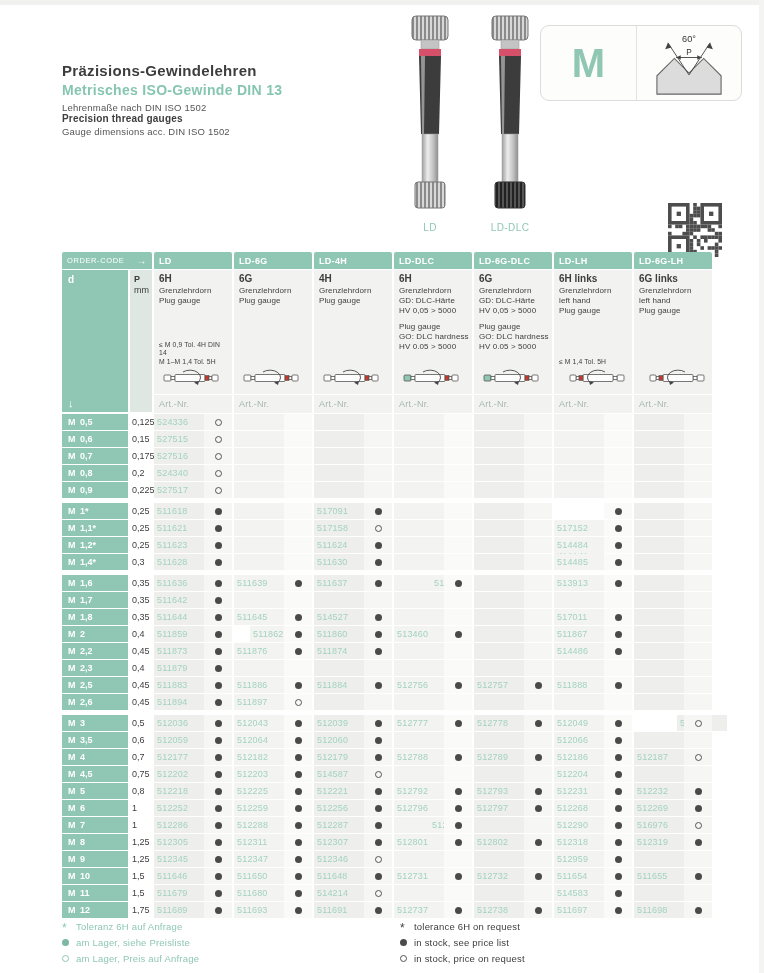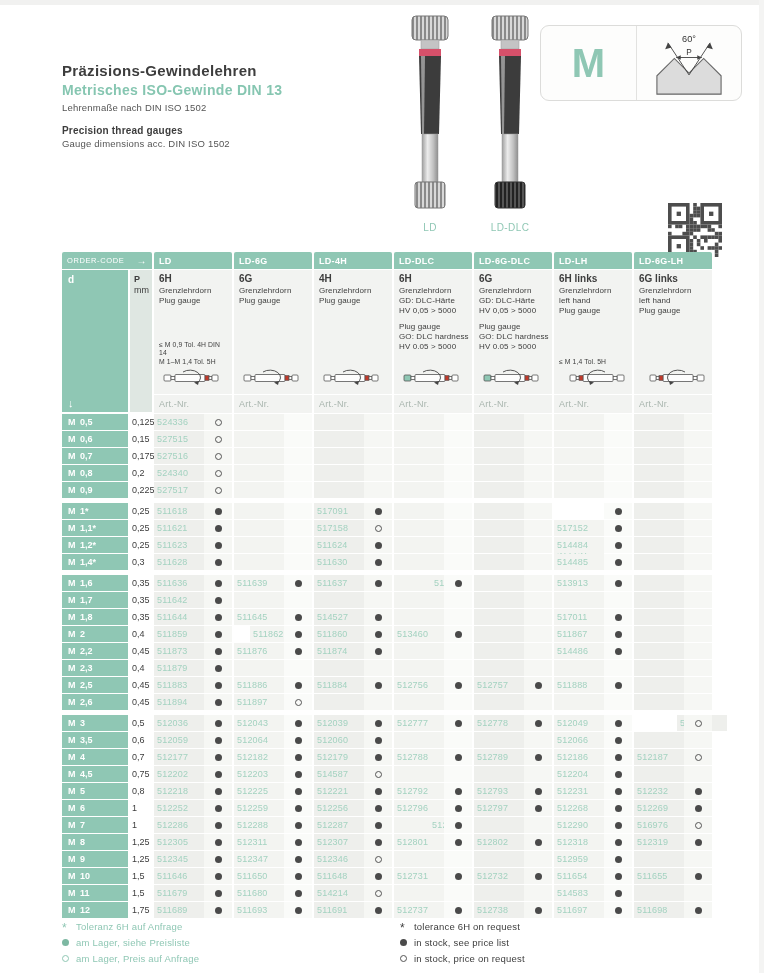--- a/index.html
+++ b/index.html
@@ -7,21 +7,21 @@
     font-family:"Liberation Sans","DejaVu Sans",sans-serif; }
   .page { position:absolute; left:0; top:0; width:764px; height:973px; background:#fff; }
   .edge-top { position:absolute; left:0; top:0; width:764px; height:5px; background:#f1f1f0; }
   .edge-right { position:absolute; right:0; top:0; width:5px; height:973px; background:#f4f4f3; }
 
   
   .intro { position:absolute; left:62px; top:62px; width:320px; }
   .t-de { font-size:15px; font-weight:bold; color:#3d3d3d; letter-spacing:.3px; }
   .t-sub { font-size:14px; font-weight:bold; color:#86c6b1; letter-spacing:.3px; margin-top:3px; }
   .t-note { font-size:9.5px; color:#555; margin-top:4px; letter-spacing:.2px; }
-  .t-en { font-size:10px; font-weight:bold; color:#3d3d3d; margin-top:12px; letter-spacing:.2px; }
+  .t-en { font-size:10px; font-weight:bold; color:#3d3d3d; margin-top:0; letter-spacing:.2px; }
   .t-en2 { font-size:9.5px; color:#555; margin-top:2px; letter-spacing:.2px; }
 
   
   .gauges { position:absolute; left:396px; top:14px; width:150px; display:flex; gap:12px; }
   .gauge { width:68px; text-align:center; }
   .gauge-label { font-size:10px; color:#8fc7b4; margin-top:4px; letter-spacing:.4px; }
 
   
   .mbox { position:absolute; left:540px; top:25px; width:202px; height:76px;
     background:#fdfdfc; border:1px solid #dcdcda; border-radius:9px; display:flex; overflow:hidden; }

